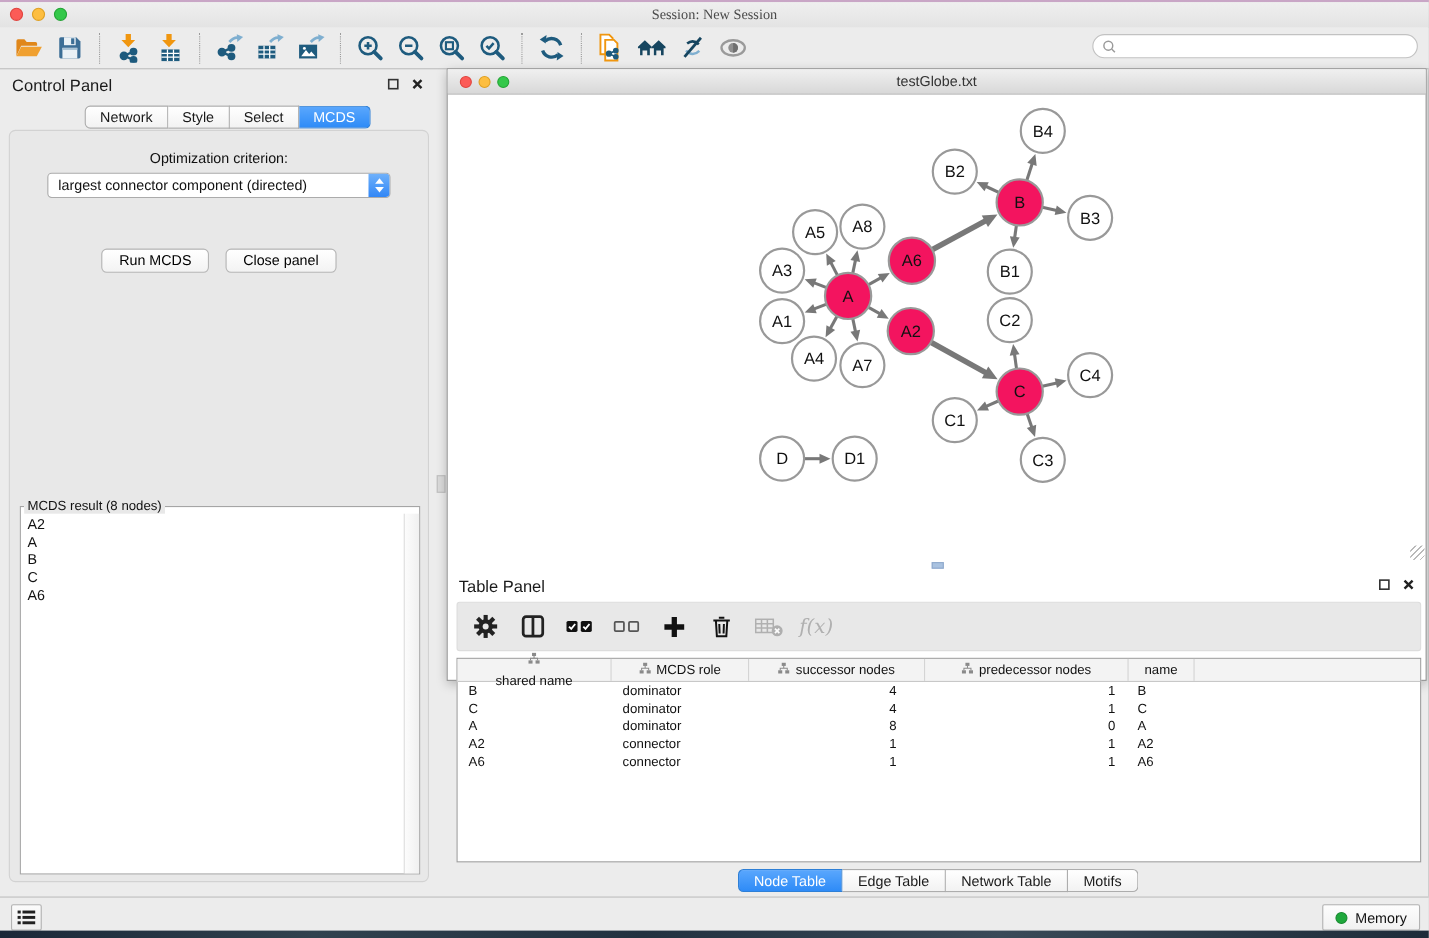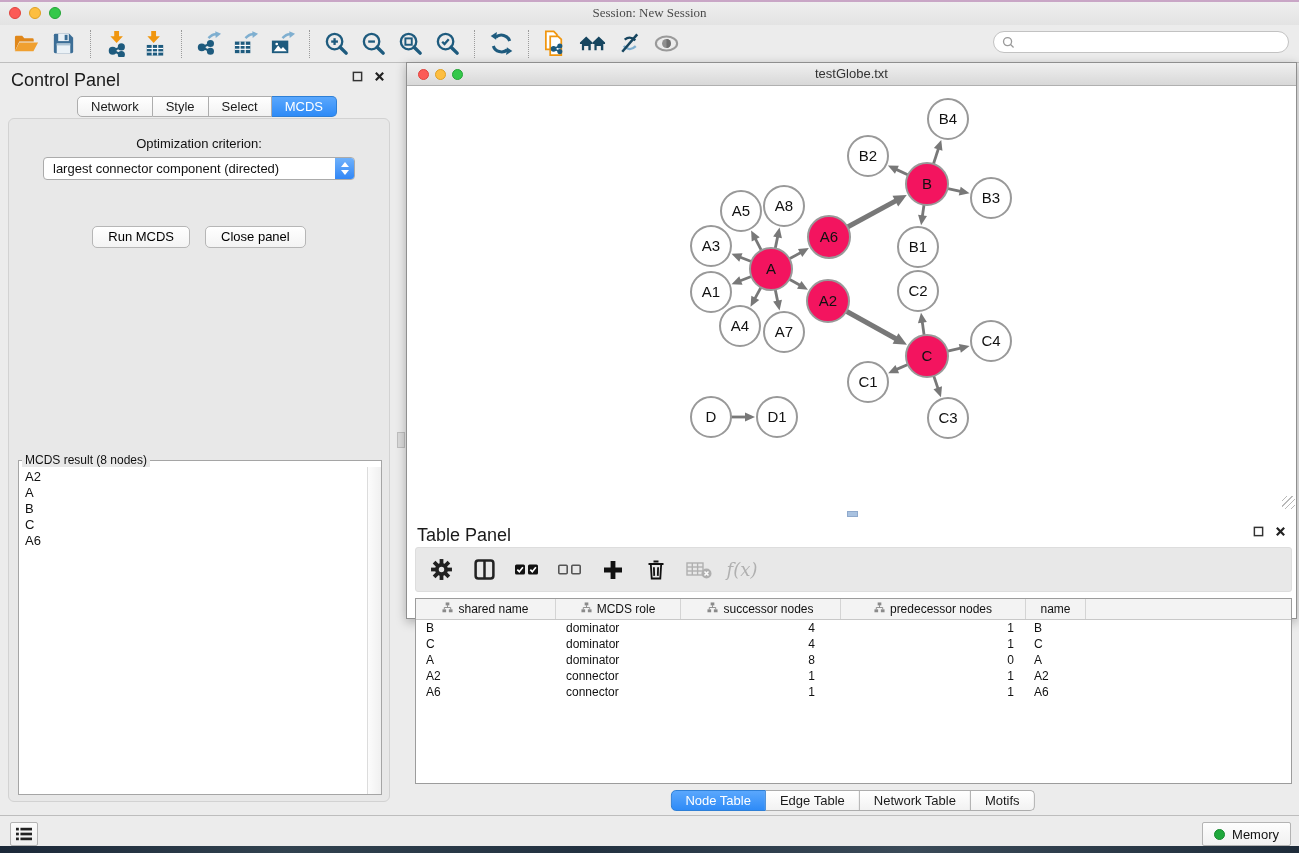--- a/index.html
+++ b/index.html
@@ -22,21 +22,21 @@
   .tb-btn { width:37px; height:31px; display:flex; align-items:center; justify-content:center; cursor:default; }
   .tb-btn svg { width:27px; height:27px; }
   .tb-sep { width:0; height:28px; border-left:1px dotted #9B9B9B; margin:0 8px; }
   .search { position:absolute; right:10px; top:6px; width:296px; height:22px; background:#fff;
             border:1px solid #C2C2C2; border-radius:12px; display:flex; align-items:center; padding:0 7px; }
   .search svg { width:15px; height:15px; flex:none; }
   .search input { border:none; outline:none; flex:1; font-size:12px; background:transparent; margin-left:4px;
                   font-family:"Liberation Sans", sans-serif; }
 
   
-  .panel-title { position:absolute; left:11px; top:7px; font-size:18px; color:#1A1A1A; }
+  .panel-title { position:absolute; left:11px; top:7px; font-size:15px; color:#1A1A1A; }
   .winbtns { position:absolute; right:13px; top:8px; display:flex; gap:11px; align-items:center; }
   .winbtns svg { width:11px; height:11px; display:block; }
 
   
   .cp { position:absolute; left:0; top:63px; width:398px; height:752px; }
   .seg-tabs { display:flex; }
   .cp .seg-tabs { position:absolute; left:77px; top:33px; }
   .seg-tab { height:21px; line-height:20px; padding:0 13px; font-size:13px; color:#1A1A1A;
              background:linear-gradient(#FFFFFF,#F2F2F2); border:1px solid #ADADAD; border-left:none; cursor:default; }
   .seg-tab:first-child { border-left:1px solid #ADADAD; border-radius:5px 0 0 5px; }
@@ -502,21 +502,21 @@
             <circle cx="20.5" cy="13.5" r="5" fill="#A9A9A9"></circle>
             <path d="M18.5 11.5 l4 4 M22.5 11.5 l-4 4" stroke="#fff" stroke-width="1.6"></path>
           </svg>
         </div>
         <div class="tp-tool disabled">
           <span class="fx">f(x)</span>
         </div>
       </div>
     <div class="tbl">
       <div class="tbl-head" id="table-header">
-          <div class="th" style="width: 140px;">
+          <div class="th" style="width: 140px; flex-direction: column;">
             <span><svg viewBox="0 0 12 12" width="11" height="11">
                 <path d="M6 3.5 V6 M2.5 8 V6 h7 v2" stroke="#8A8A8A" stroke-width="1" fill="none"></path>
                 <g fill="#8A8A8A">
                   <rect x="4" y="0.5" width="4" height="3.2"></rect>
                   <rect x="0.5" y="8" width="4" height="3.2"></rect>
                   <rect x="7.5" y="8" width="4" height="3.2"></rect>
                 </g>
               </svg></span>
             <span>shared name</span>
           </div>

